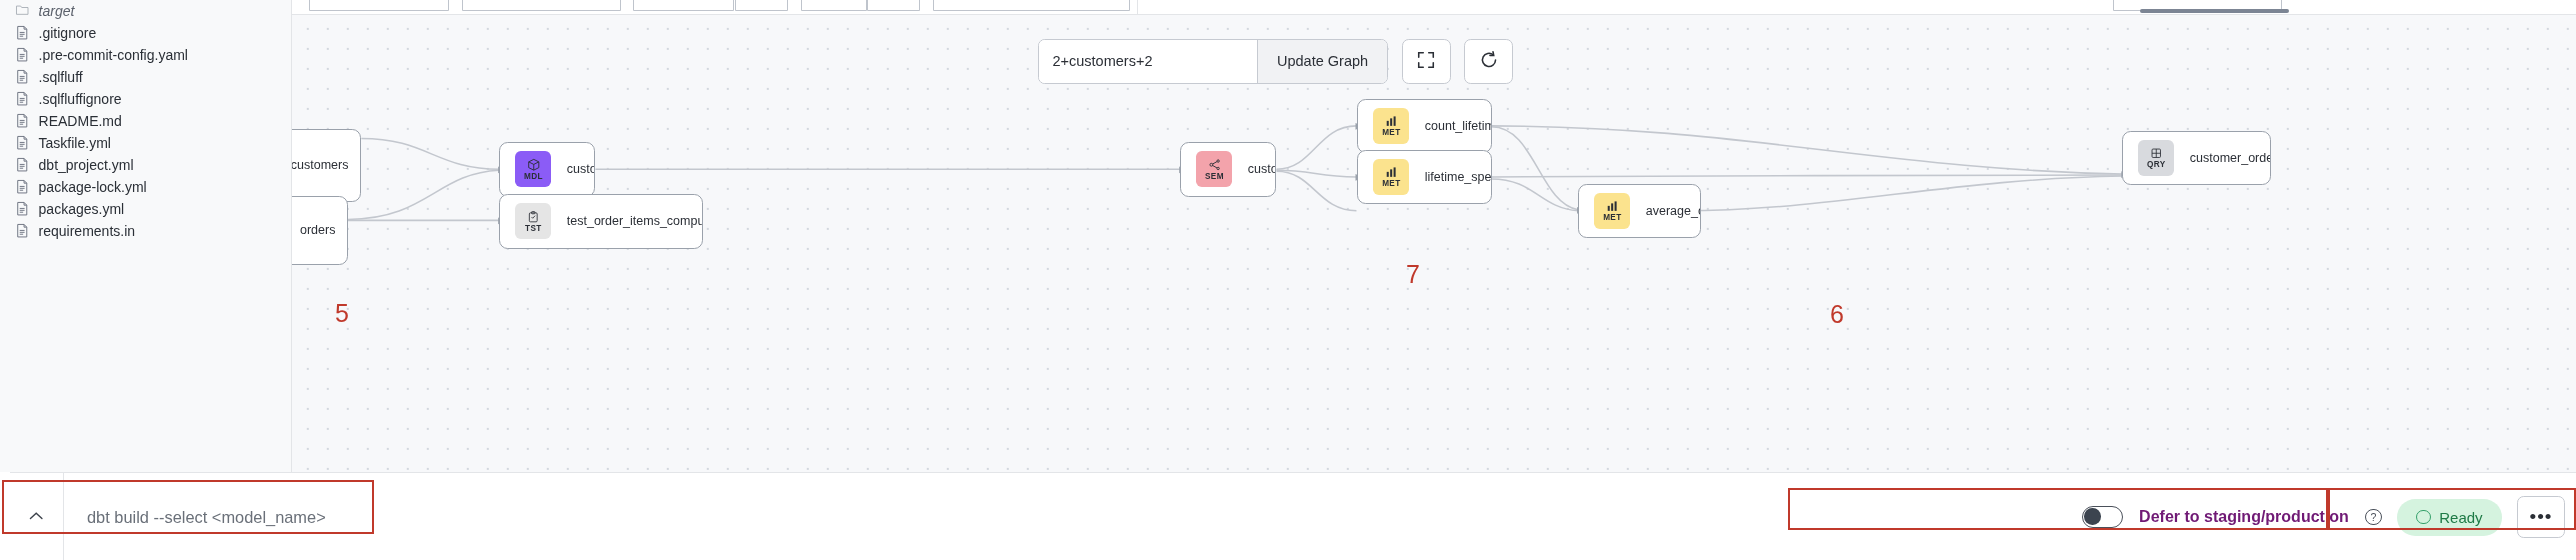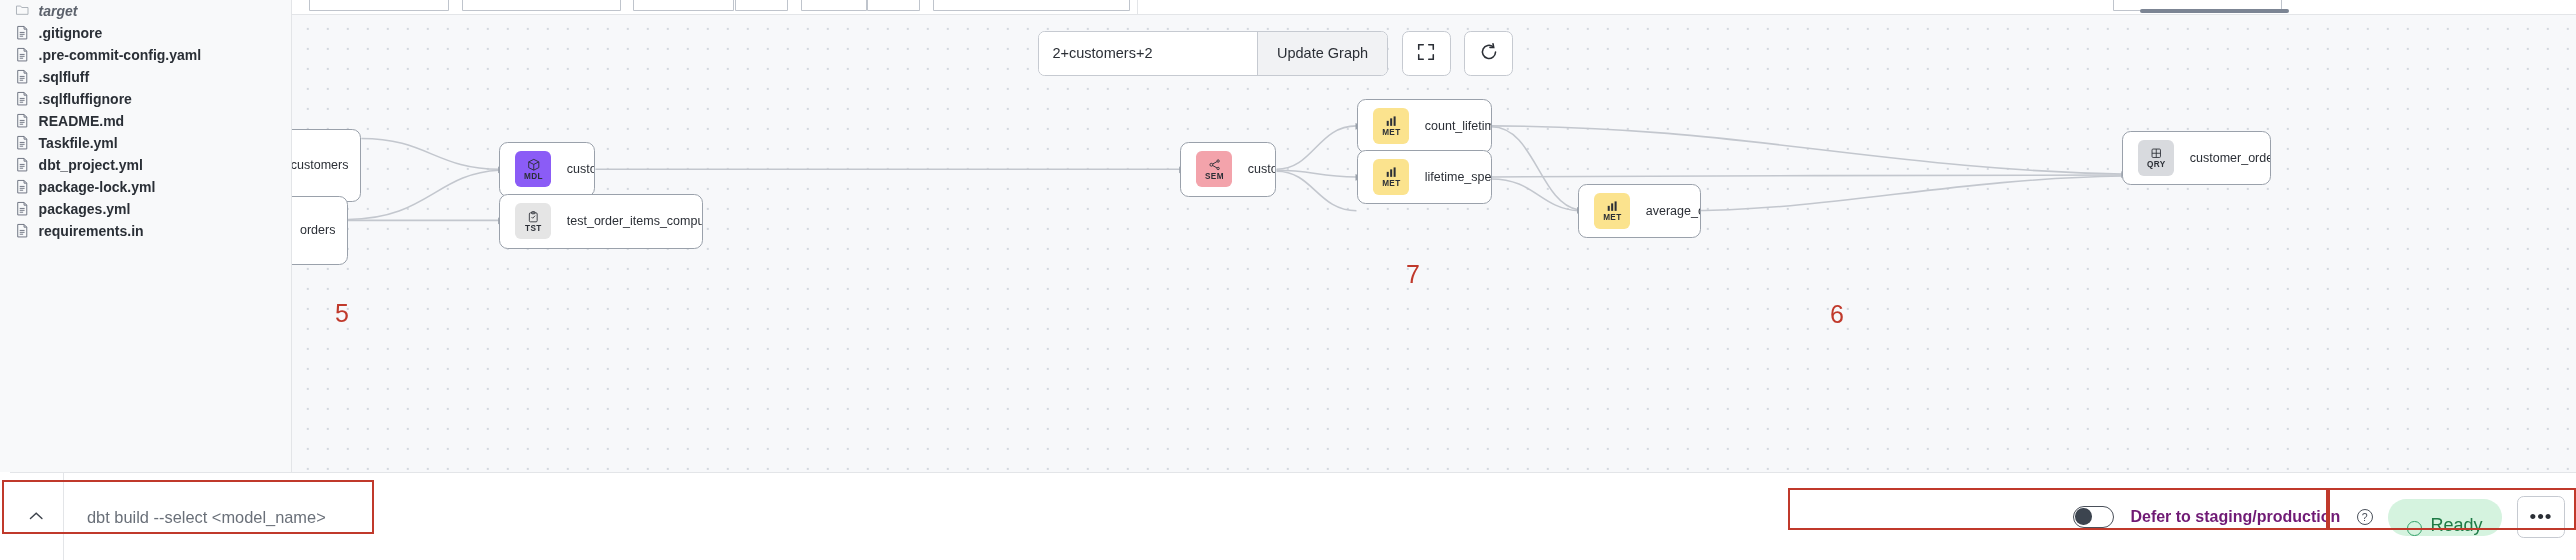--- a/index.html
+++ b/index.html
@@ -12,21 +12,20 @@
   #app { position: relative; width: 2576px; height: 561px; }
 
   
   #sidebar {
     position: absolute; left: 0; top: 0;
     width: 292px; height: 472px;
     background: #f8f9fa;
     border-right: 1px solid #e3e5e8;
     overflow: hidden;
     padding-top: 0px;
-    font-weight: bold;
   }
   .file-row {
     display: flex; align-items: center;
     height: 22px;
     padding-left: 15.4px;
     gap: 8.7px;
     font-size: 14px;
     color: #2a2f36;
     white-space: nowrap;
   }
@@ -180,25 +179,25 @@
   }
   #defer-label {
     font-size: 16px; font-weight: 700; color: #701a75; white-space: nowrap;
   }
   .help-ic {
     width: 16.4px; height: 16.4px; border: 1.3px solid #4a505a; border-radius: 50%;
     display: inline-flex; align-items: center; justify-content: center;
     font-size: 10.6px; color: #4a505a; cursor: pointer; flex: 0 0 16.4px; line-height:1;
   }
   #ready-badge {
-    display: flex; align-items: flex-end; gap: 8.7px;
+    display: flex; align-items: center; gap: 8.7px;
     height: 37px; padding: 0 19px;
     border-radius: 18.3px;
     background: #d5f3df;
-    font-size: 18px; color: #1e7a46; font-weight: 400;
+    font-size: 15px; color: #1e7a46; font-weight: 400;
     margin-right: 15.4px; cursor: pointer; white-space: nowrap;
   }
   #ready-badge .ring {
     width: 14.5px; height: 14.5px; border: 1.5px solid #34a06a; border-radius: 50%;
   }
   #more-btn {
     width: 48px; height: 42px; margin-right: 21px;
     border: 1px solid #c6cad1; border-radius: 6.7px;
     background: #fff; cursor: pointer;
     display: flex; align-items: center; justify-content: center;
@@ -485,21 +484,21 @@
             <svg width="12.5" height="12.5" viewBox="0 0 16 16" fill="none" stroke="#2b2f36" stroke-width="1.1">
               <rect x="2.6" y="2.6" width="10.8" height="10.8" rx="1.3"></rect>
               <path d="M8 2.6 L8 13.4 M2.6 8 L13.4 8"></path>
             </svg>
           </span>
           <span class="bt">QRY</span>
         </span>
         <span class="nlabel">customer_order_metrics</span>
       </div>
 
-      <div id="graph-toolbar" style="left:746px; top:16px;">
+      <div id="graph-toolbar" style="left:746px; top:24px;">
         <div id="expr-group">
           <input id="expr-input" type="text" value="2+customers+2" style="">
           <button id="update-graph-btn">Update Graph</button>
         </div>
         <button class="icon-btn">
           <span>
             <svg width="20" height="20" viewBox="0 0 22 22" fill="none" stroke="#2b2f36" stroke-width="1.7" stroke-linecap="round">
               <path d="M3 8 L3 3 L8 3 M14 3 L19 3 L19 8 M19 14 L19 19 L14 19 M8 19 L3 19 L3 14"></path>
             </svg>
           </span>

